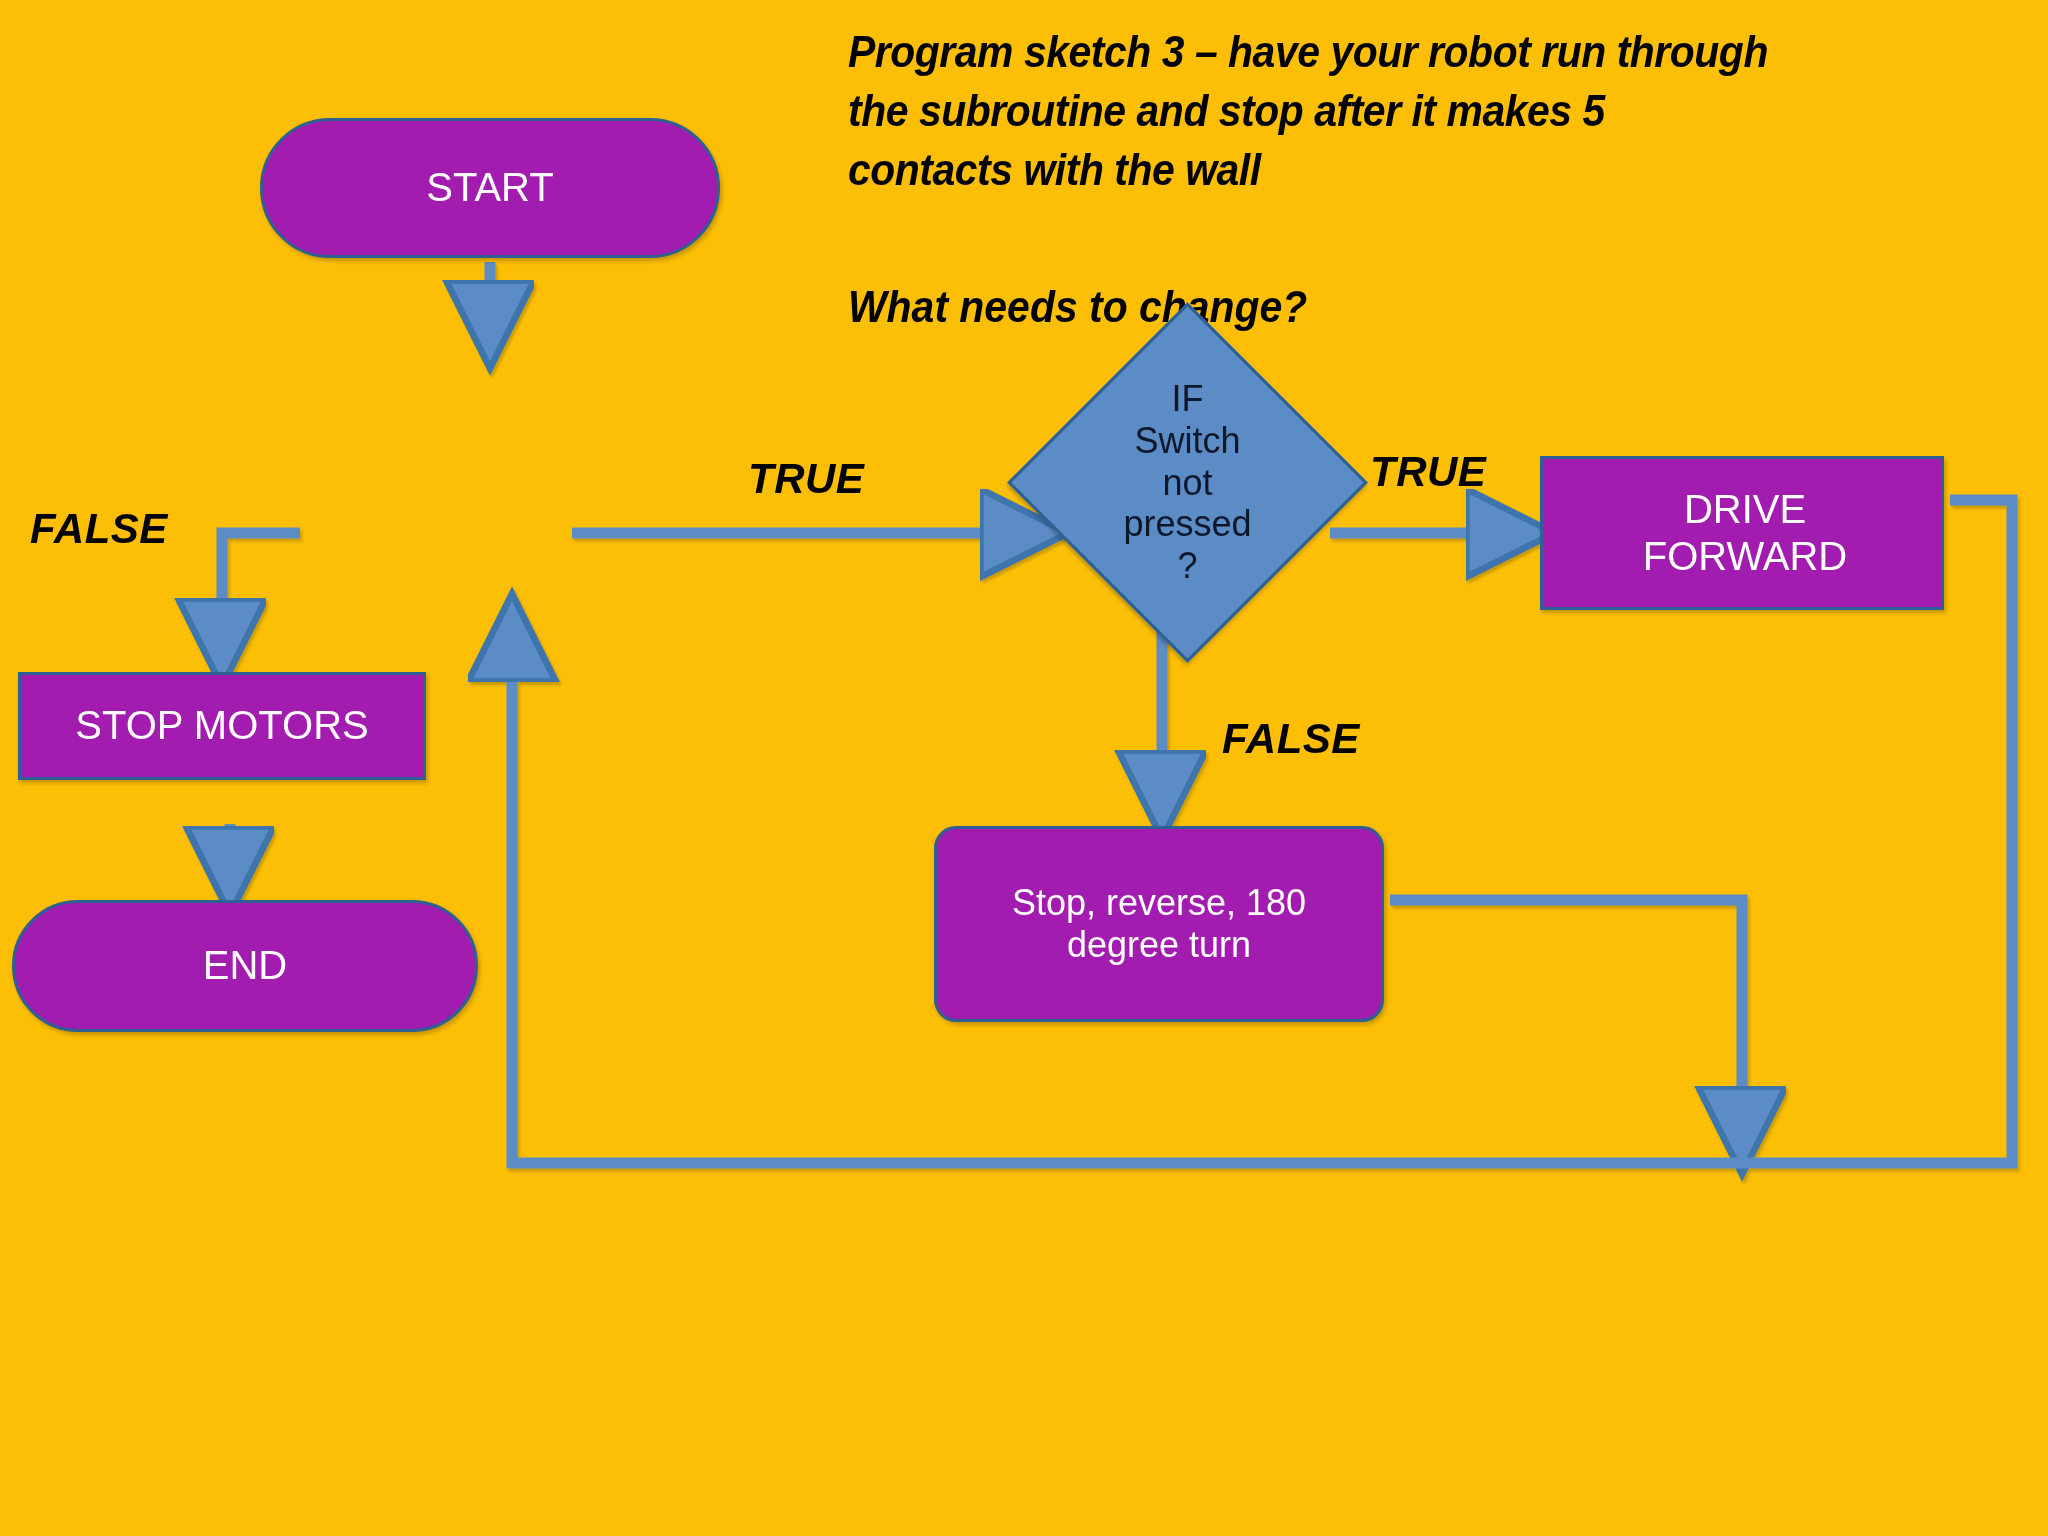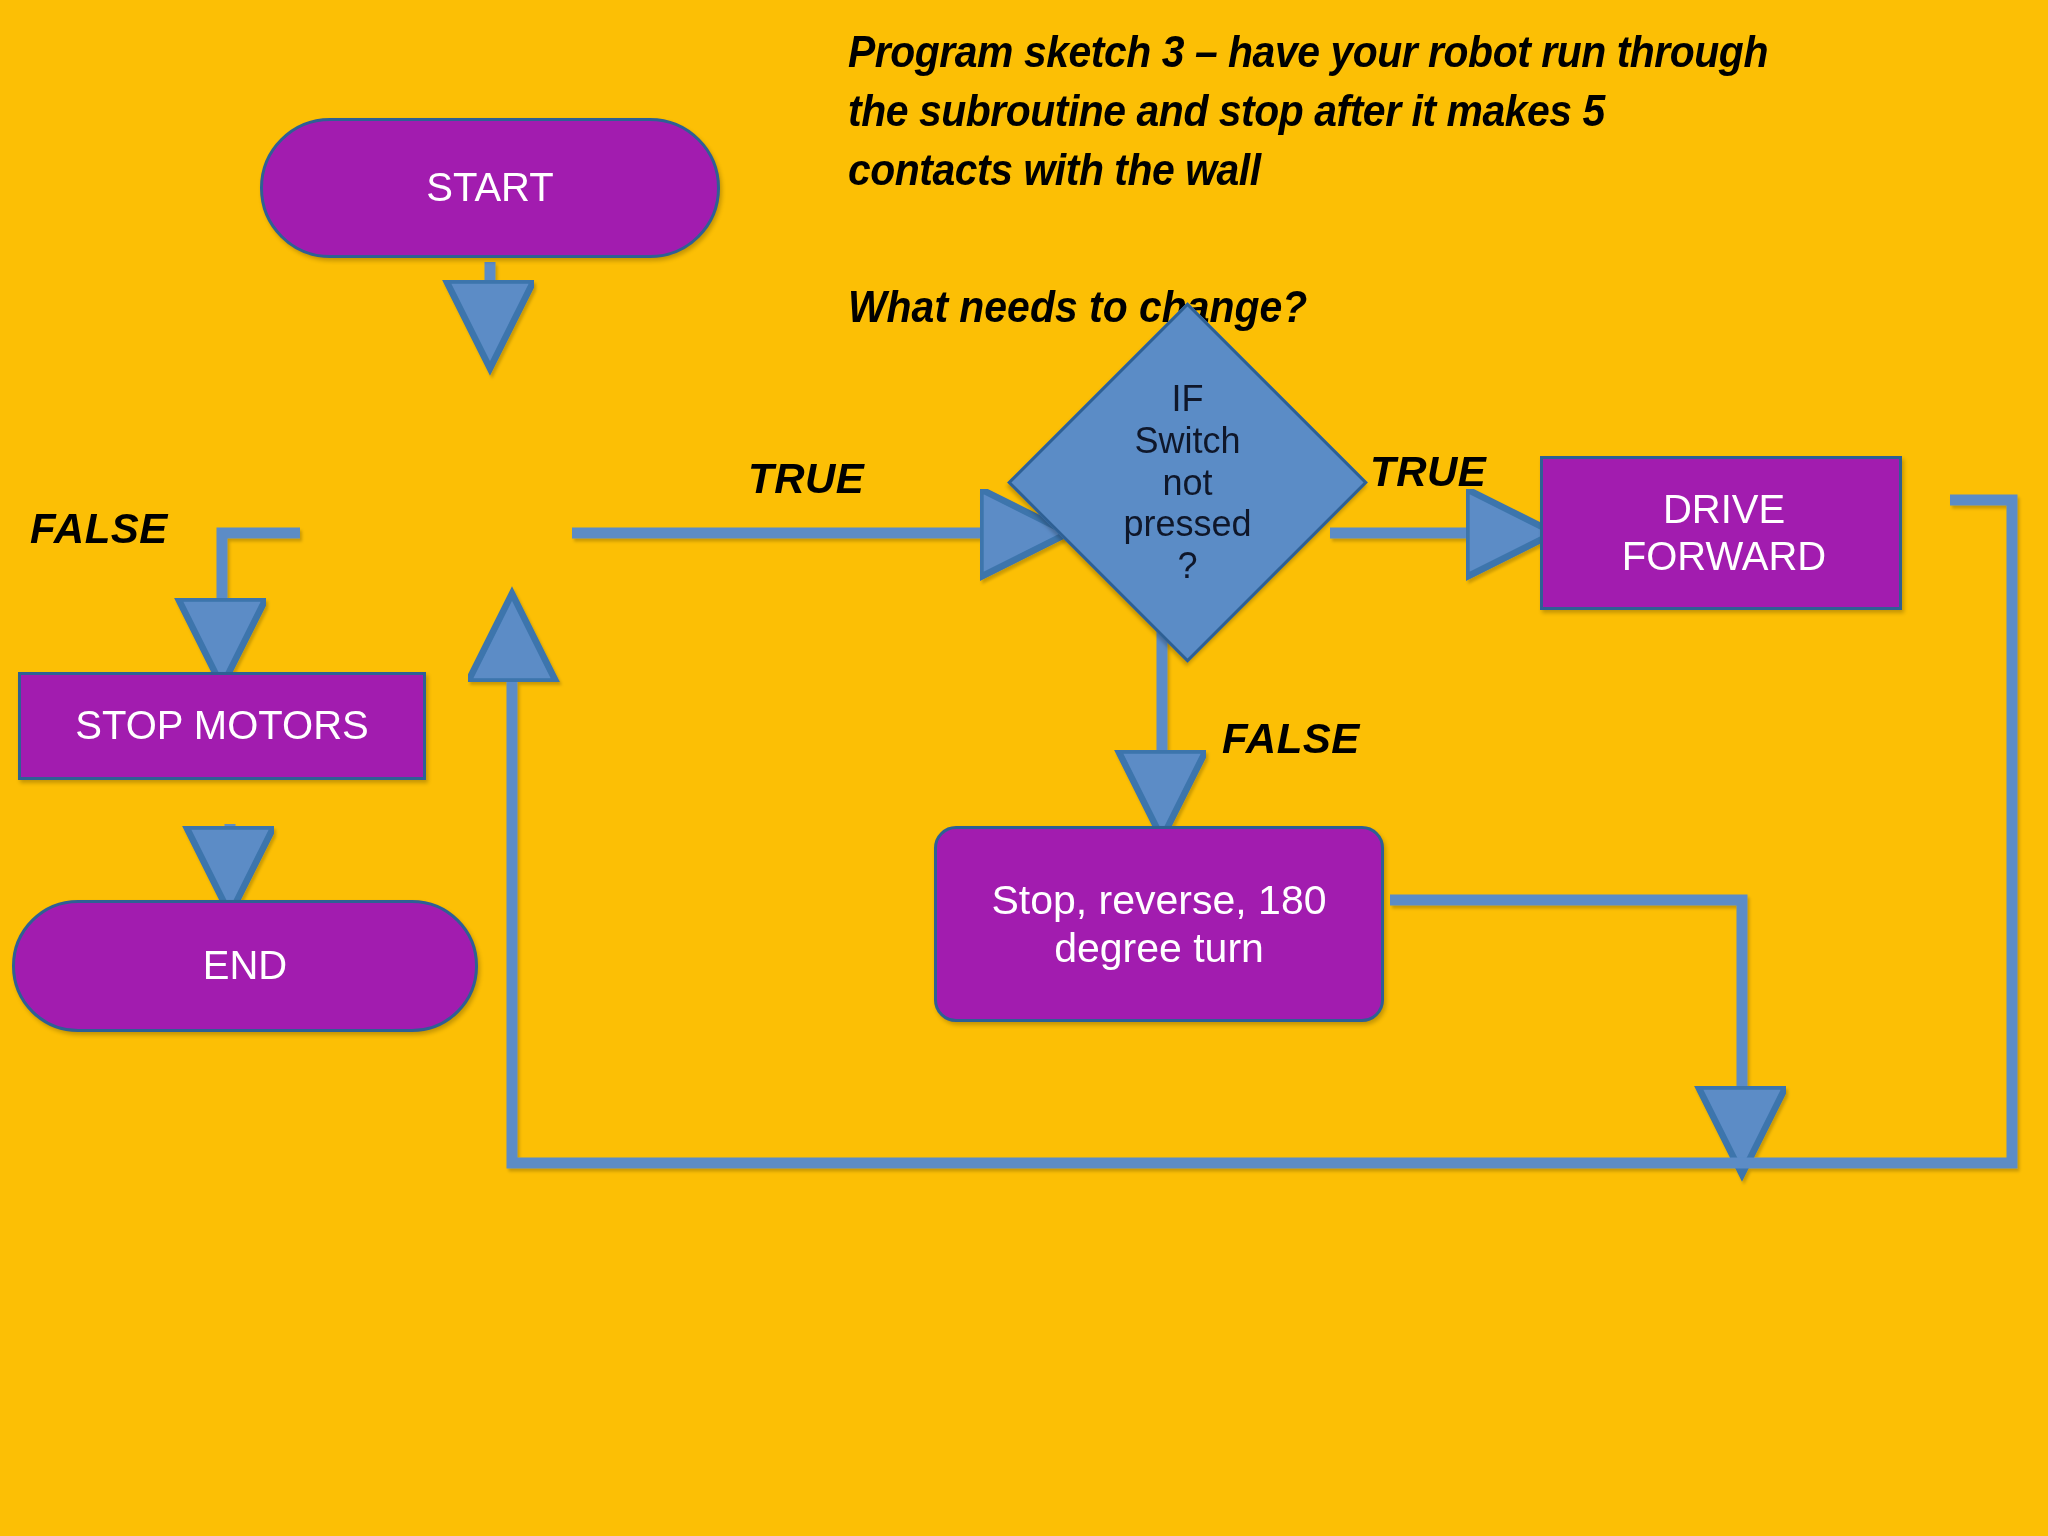--- a/index.html
+++ b/index.html
@@ -118,22 +118,22 @@
     font-size: 42px;
     color: #000000;
     white-space: nowrap;
     letter-spacing: 0.5px;
   }
 
   
   #node-start  { left: 260px;  top: 118px; width: 460px;  height: 140px; font-size: 40px; }
   #node-stopmotors { left: 18px; top: 672px; width: 408px; height: 108px; font-size: 40px; }
   #node-end    { left: 12px;   top: 900px; width: 466px;  height: 132px; font-size: 40px; }
-  #node-drive  { left: 1540px; top: 456px; width: 362px;  height: 154px; font-size: 40px; padding-left: 6px; }
-  #node-stoprev{ left: 934px;  top: 826px; width: 450px;  height: 196px; font-size: 41px; padding: 8px 18px; }
+  #node-drive  { left: 1540px; top: 456px; width: 404px;  height: 154px; font-size: 40px; padding-left: 6px; }
+  #node-stoprev{ left: 934px;  top: 826px; width: 450px;  height: 196px; font-size: 36px; padding: 8px 18px; }
 
   #dia-while   { left: 305px;  top: 355px; width: 255px; height: 255px; }
   #dia-while .diamond-label { font-size: 38px; }
   #dia-if      { left: 1060px; top: 355px; width: 255px; height: 255px; }
   #dia-if .diamond-label { font-size: 36px; }
 
   #lbl-false-left  { left: 30px;   top: 505px; }
   #lbl-true-1      { left: 748px;  top: 455px; }
   #lbl-true-2      { left: 1370px; top: 448px; }
   #lbl-false-down  { left: 1222px; top: 715px; }

